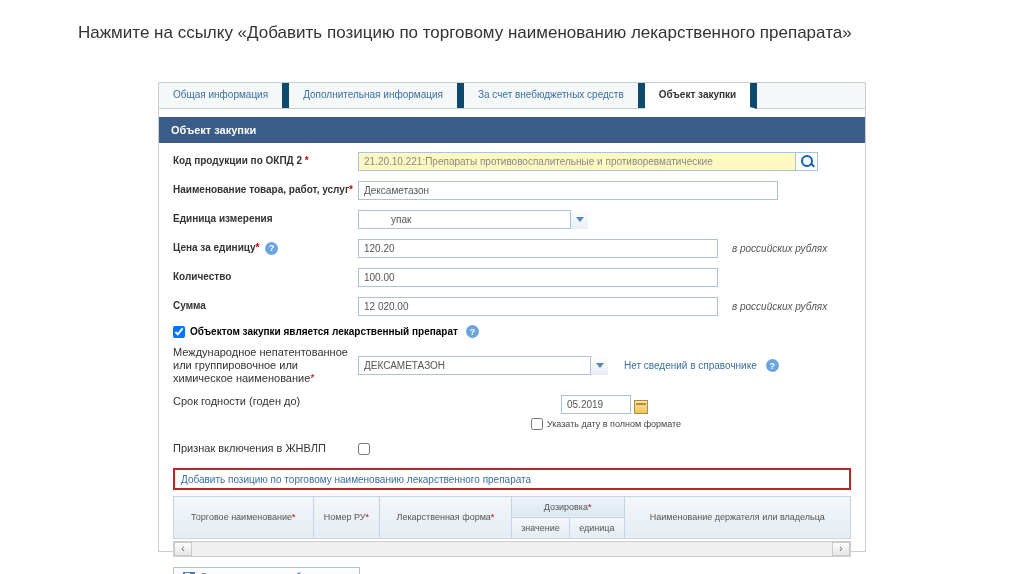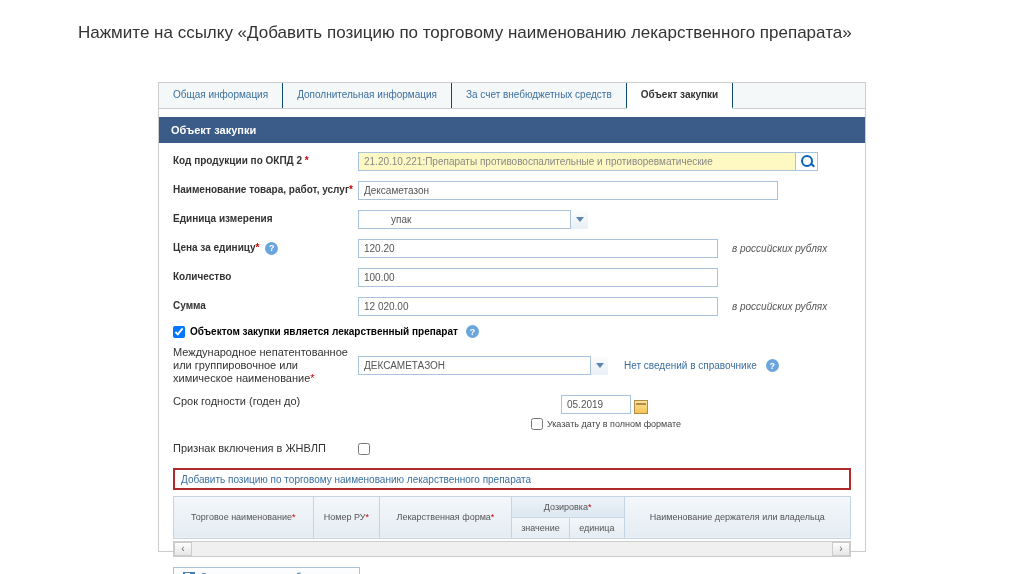--- a/index.html
+++ b/index.html
@@ -1,21 +1,21 @@
 <!DOCTYPE html>
 <html><head>
 <meta charset="utf-8">
 <style>
 * { box-sizing: border-box; margin: 0; padding: 0; }
 body { font-family: Arial, sans-serif; font-size: 11px; background: #fff; }
 .page { width: 1024px; height: 574px; position: relative; }
 .instruction { position: absolute; left: 78px; top: 22px; right: 78px; font-size: 17px; color: #333; line-height: 1.35; }
 .app { position: absolute; left: 158px; top: 82px; width: 708px; height: 470px; border: 1px solid #ccc; background: #fff; }
 .tabs { display: flex; background: #f5f8f9; border-bottom: 1px solid #ccc; height: 26px; }
-.tab { padding: 6px 14px 0 14px; font-size: 10px; color: #3b6f9e; cursor: pointer; border-right: 1px solid #0c4a6e; }
+.tab { padding: 6px 14px 0 14px; font-size: 10px; color: #3b6f9e; cursor: pointer; border-right: 7px solid #0c4a6e; }
 .tab.active { background: #fff; color: #333; font-weight: bold; border-bottom: 2px solid #fff; margin-bottom: -1px; }
 .section-header { background: #3b5b88; color: #fff; padding: 7px 12px; font-size: 11px; font-weight: bold; margin-top: 8px; }
 .form-body { padding: 8px 14px 0 14px; }
 .row { display: flex; align-items: center; margin-bottom: 9px; min-height: 20px; }
 .lbl { width: 185px; font-size: 10px; color: #333; font-weight: bold; flex-shrink: 0; line-height: 1.2; }
 .req { color: #c00; }
 .field-wrap { flex: 1; display: flex; align-items: center; gap: 6px; }
 .inp { border: 1px solid #a9c3dc; padding: 3px 5px; font-size: 10px; color: #555; background: #fff; }
 .inp-ro { background: #fef9c3; color: #888; }
 .inp-wide { width: 360px; }

